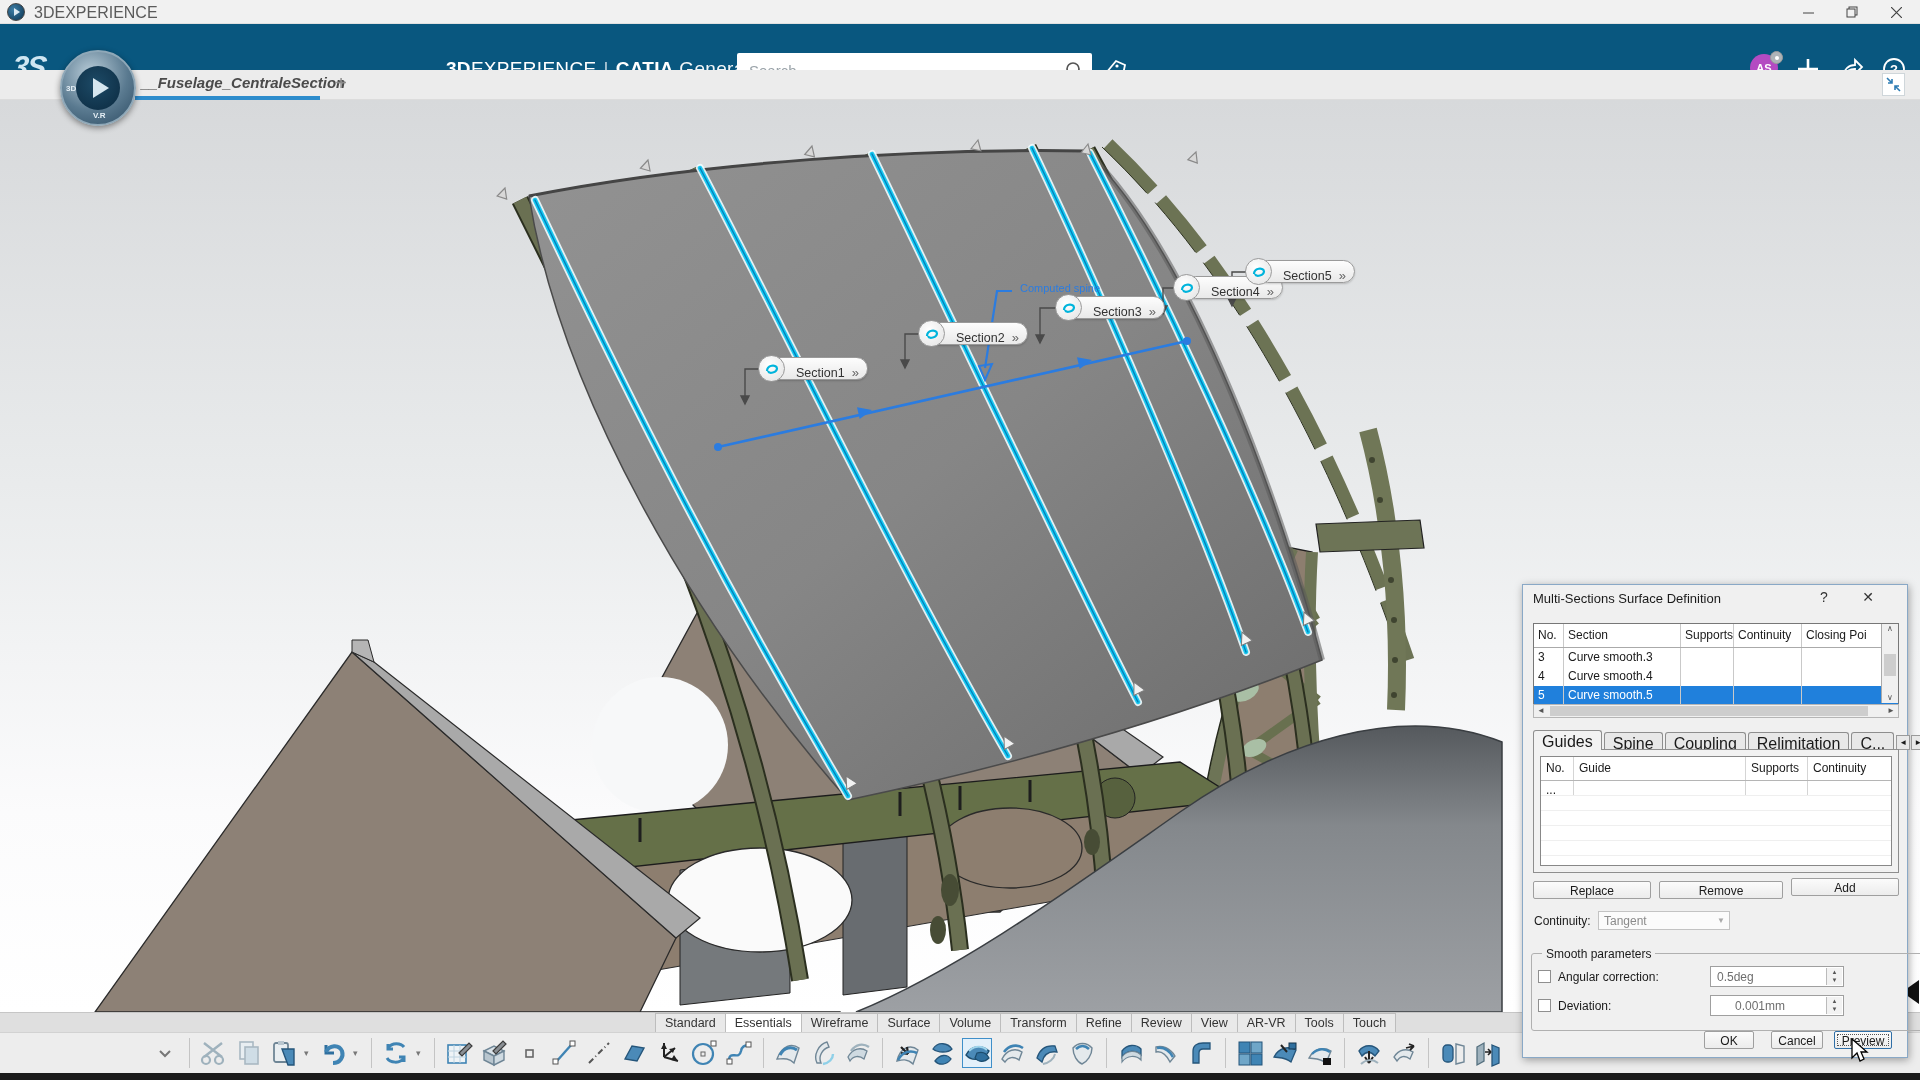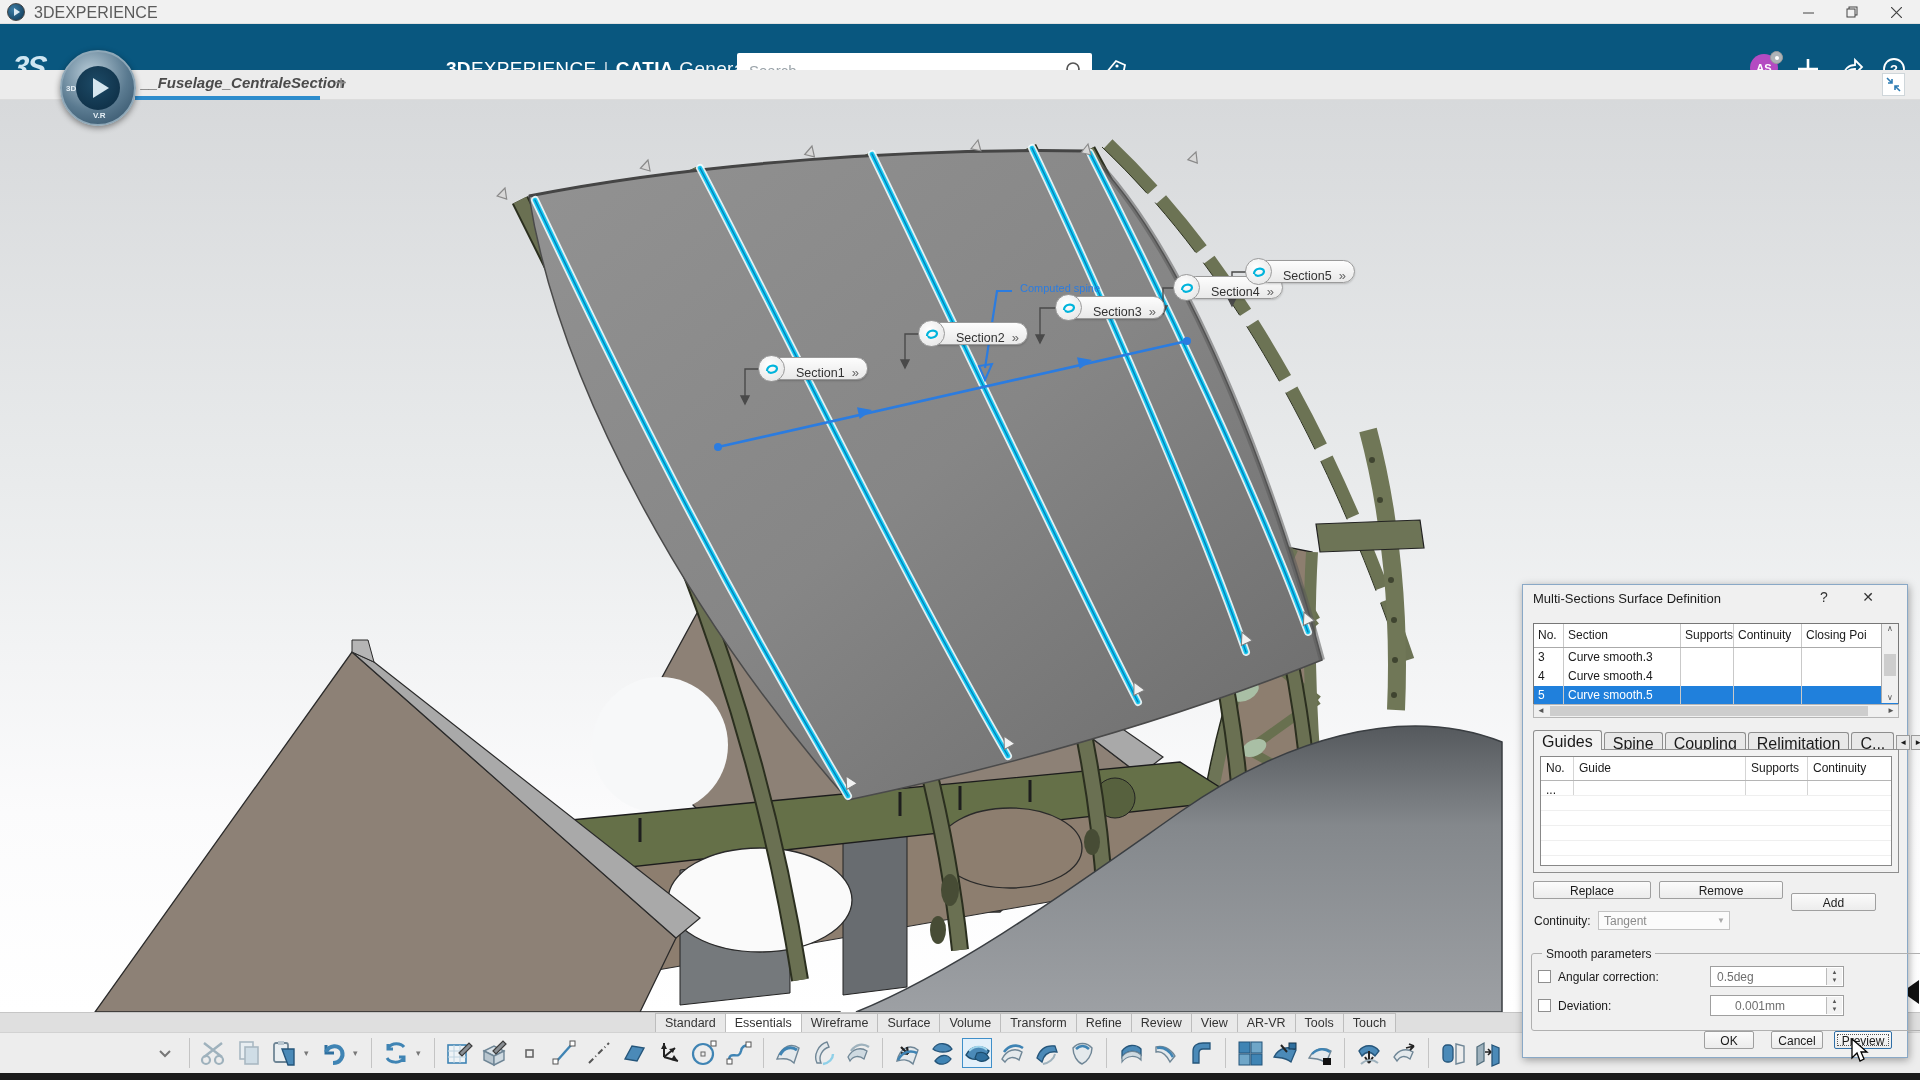--- a/index.html
+++ b/index.html
@@ -89,21 +89,21 @@
   .tab-arr { width:14px; height:15px; border:1px solid #9a9a9a; background:#e8e8e8; font-size:8px; text-align:center; line-height:13px; }
   #tab-arrs { margin-left:auto; display:flex; gap:1px; }
   #guide-panel { position:absolute; left:10px; top:164px; width:366px; height:124px; border:1px solid #8e8e8e; background:#f2f2f2; }
   #guide-table { position:absolute; left:6px; top:6px; width:352px; height:110px; background:#fff; border:1px solid #888; }
   .gt-cell { border-right:1px solid #d5d5d5; padding:2px 5px 0; white-space:nowrap; }
   .g-no{width:33px;} .g-guide{width:172px;} .g-sup{width:62px;} .g-cont{width:80px; border-right:none;}
   .gt-head { display:flex; height:24px; border-bottom:1px solid #b5b5b5; }
   .gt-head .gt-cell { padding-top:4px; }
   .gt-row { display:flex; height:15px; border-bottom:1px solid #efefef; }
   .dlg-btn { position:absolute; height:18px; background:linear-gradient(#fbfbfb,#ececec); border:1px solid #9f9f9f; border-radius:2px; font-size:12px; text-align:center; padding-top:2px; }
-  #btn-replace{left:10px; top:296px; width:118px;} #btn-remove{left:136px; top:296px; width:124px;} #btn-add{left:268px; top:308px; width:85px;}
+  #btn-replace{left:10px; top:296px; width:118px;} #btn-remove{left:136px; top:296px; width:124px;} #btn-add{left:268px; top:293px; width:108px;}
   #cont-label { position:absolute; left:11px; top:329px; }
   #cont-combo { position:absolute; left:75px; top:326px; width:132px; height:19px; background:#fbfbfb; border:1px solid #c3c3c3; color:#8a8a8a; padding:2px 5px 0; }
   #cont-combo .ca { position:absolute; right:4px; top:4px; font-size:8px; color:#aaa; }
   #smooth-group { position:absolute; left:8px; top:368px; width:446px; height:78px; border:1px solid #b0b0b0; border-radius:3px; }
   #smooth-title { position:absolute; left:10px; top:-7px; background:#f0f0f0; padding:0 4px; }
   .chk { position:absolute; width:13px; height:13px; background:#fff; border:1px solid #8f8f8f; }
   .spin-input { position:absolute; width:134px; height:21px; background:#fff; border:1px solid #9f9f9f; color:#6e6e6e; padding:3px 20px 0 6px; }
   .spinner { position:absolute; right:1px; top:1px; width:16px; height:17px; border-left:1px solid #bbb; font-size:6px; color:#555; text-align:center; line-height:8px; background:#f2f2f2; }
   #btn-ok{left:181px; top:446px; width:50px;} #btn-cancel{left:248px; top:446px; width:52px;}
   #btn-preview{left:311px; top:446px; width:58px; border:1px solid #2f6fa7; outline:1px dotted #555; outline-offset:-4px;}

